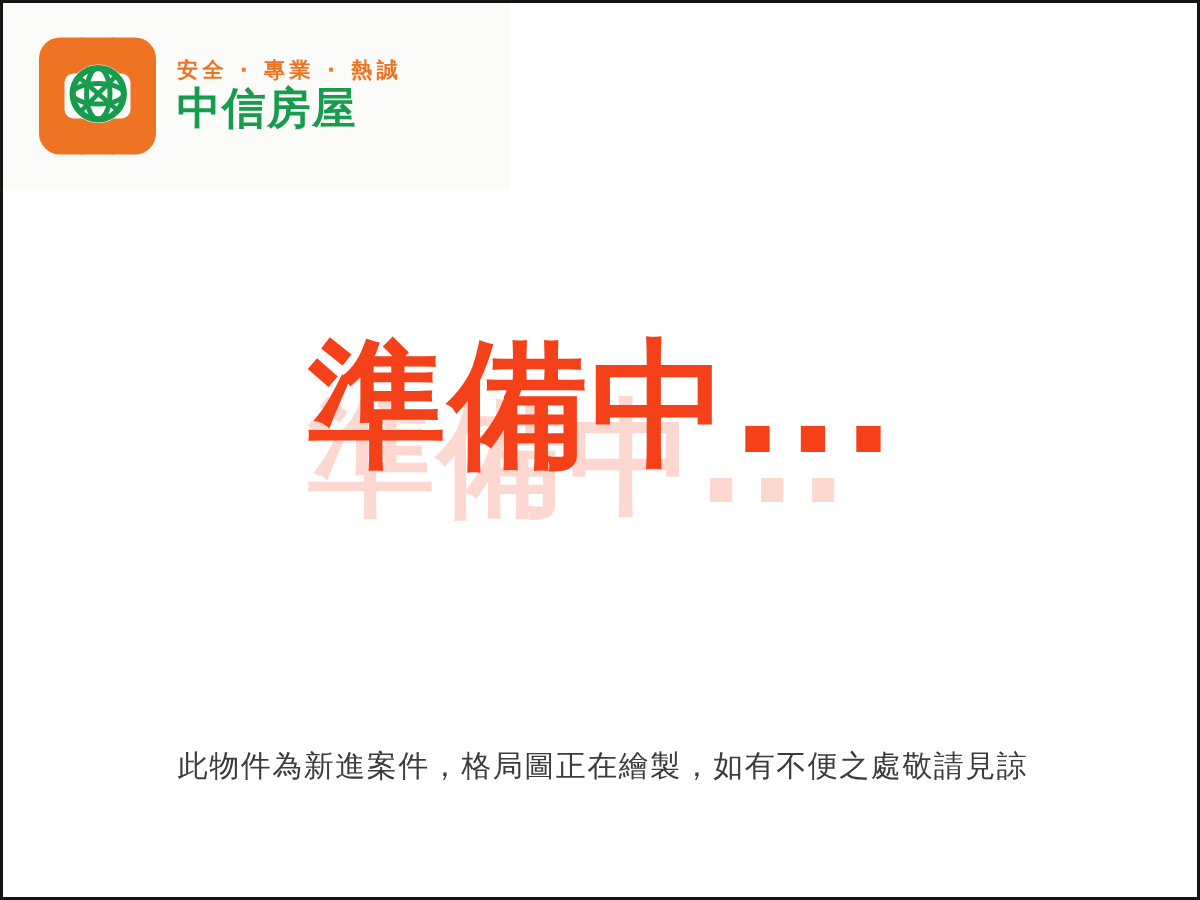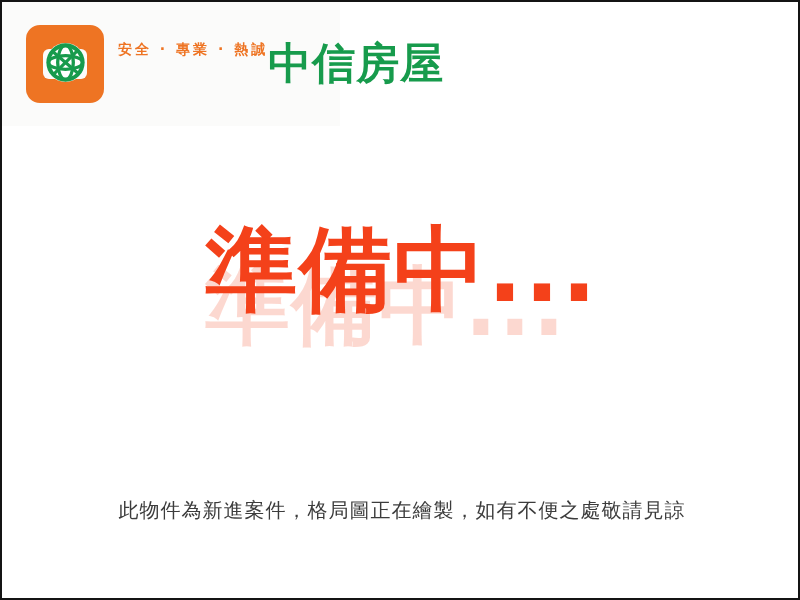--- a/index.html
+++ b/index.html
@@ -72,35 +72,35 @@
     position: absolute;
     left: 19px;
     top: 17px;
     width: 41px;
     height: 41px;
   }
 
   .logo-words {
     margin-left: 14px;
     display: flex;
-    flex-direction: row;
+    flex-direction: column;
     justify-content: center;
   }
   .logo-tagline {
     color: #ee7423;
     font-size: 14px;
     font-weight: bold;
     letter-spacing: 3px;
     line-height: 1.1;
     margin-bottom: 3px;
     white-space: nowrap;
   }
   .logo-name {
     color: #179b4c;
-    font-size: 43px;
+    font-size: 29px;
     font-weight: bold;
     letter-spacing: 1px;
     line-height: 1.02;
     white-space: nowrap;
   }
 
   
   .headline-wrap {
     position: absolute;
     left: 0;

